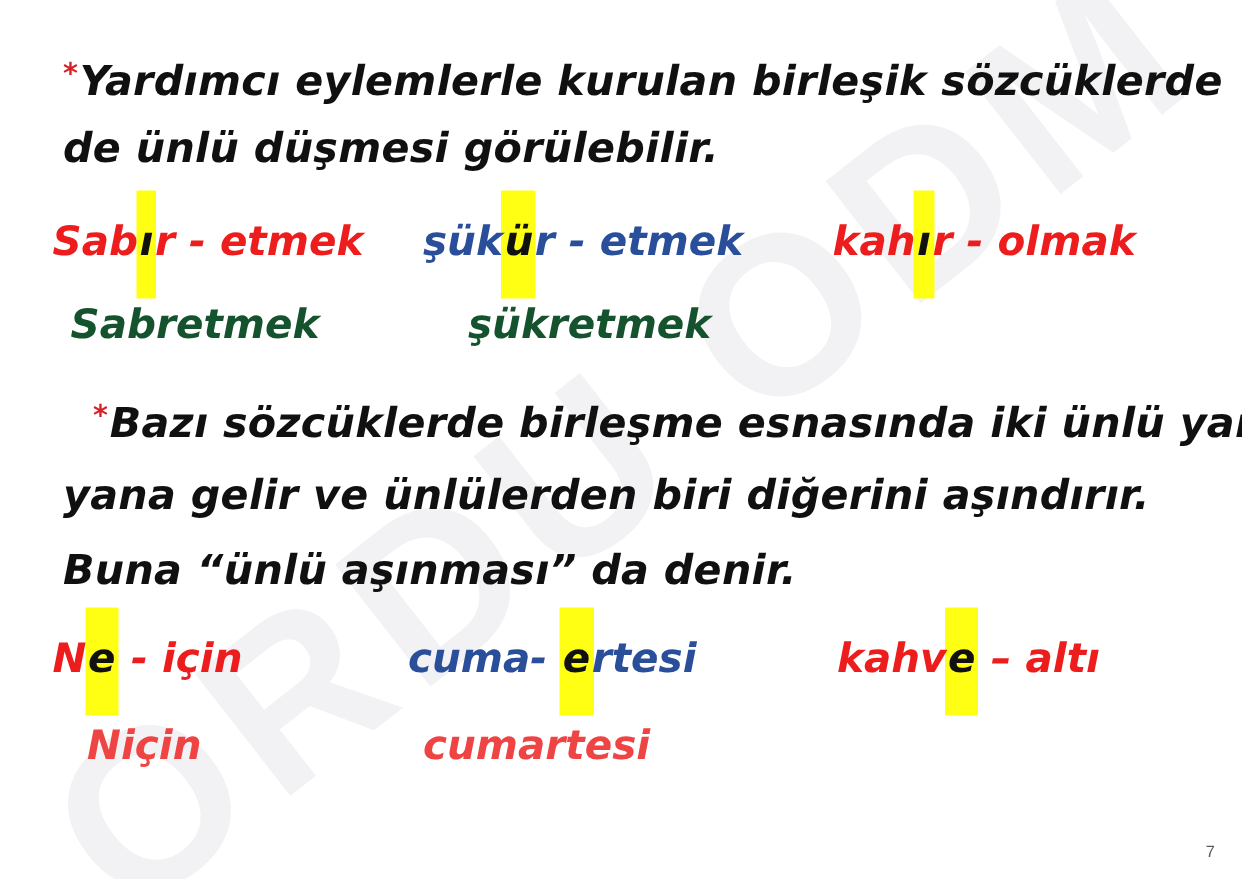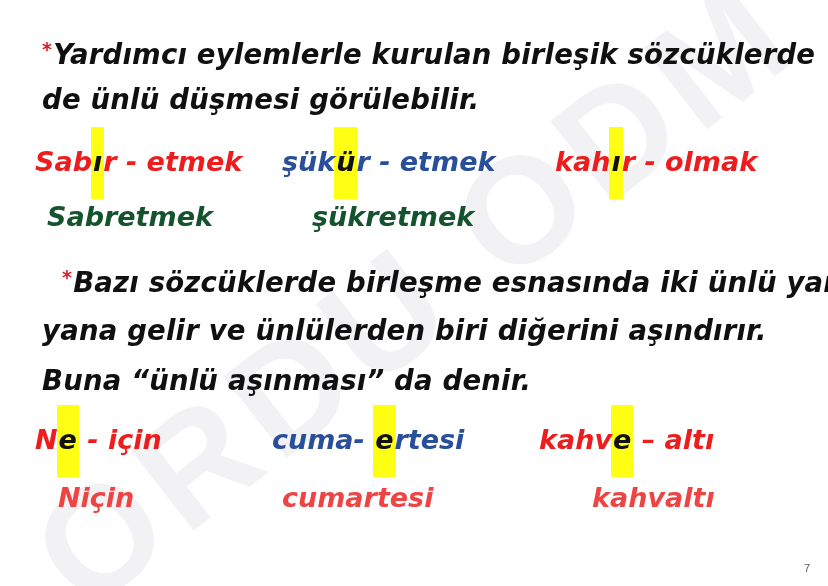--- a/index.html
+++ b/index.html
@@ -145,26 +145,25 @@
 
     <div class="para" style="top: 305px;"><span>yana gelir ve ünlülerden biri diğerini aşındırır.</span></div>
 
     <div class="para" style="top: 355px;"><span>Buna “ünlü aşınması” da denir.</span></div>
 
     <div class="ex-row" style="top: 417px; text-align: right;">
       <div class="ex-item red" style="left: 35px;"><span>N</span><span class="hl">e</span><span> - için</span></div>
 
       <div class="ex-item blue" style="left: 272px;"><span>cuma- </span><span class="hl">e</span><span>rtesi</span></div>
 
-      <div class="ex-item red" style="left: 539px;"><span>kahv</span><span class="hl">e</span><span> – altı</span></div>
+      <div class="ex-item red" style="left: 558px;"><span>kahv</span><span class="hl">e</span><span> – altı</span></div>
     </div>
 
     <div class="ex-row" style="top: 475px;">
       <div class="ex-item green" style="left: 58px;">Niçin</div>
       <div class="ex-item green" style="left: 282px; text-align: right;">cumartesi</div>
-      <div class="ex-item green" style="left: 592px;">kahvaltı</div>
     </div>
 
   </div>
 
   <div id="page-number">7</div>
 
 </div>
 
 </body></html>

